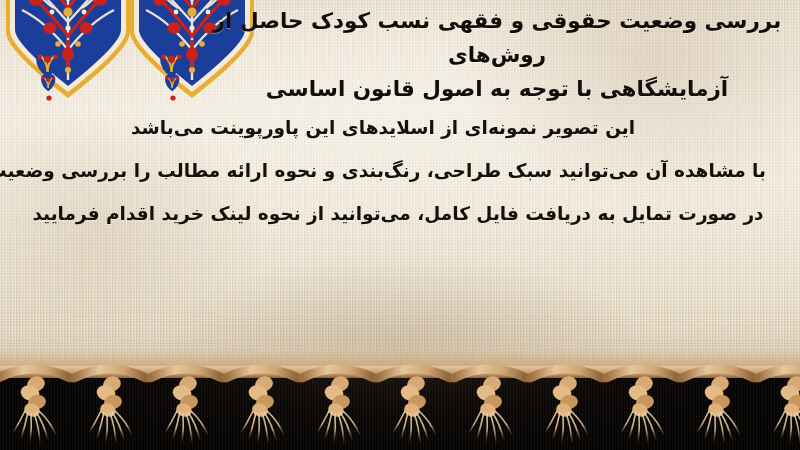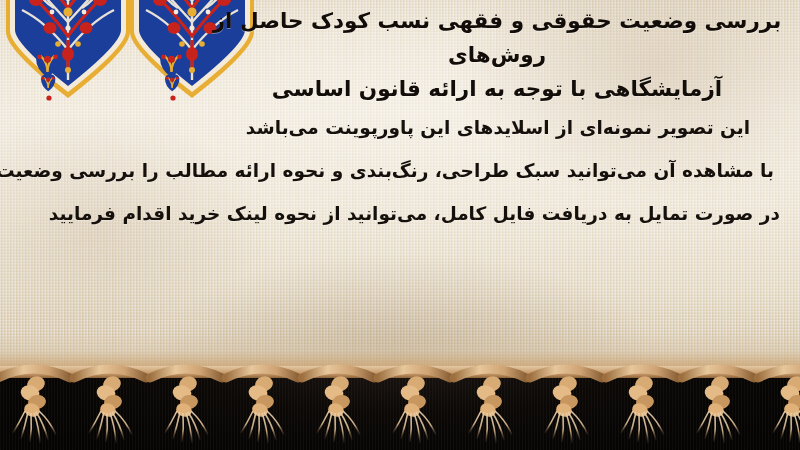--- a/index.html
+++ b/index.html
@@ -53,22 +53,22 @@
 
   
   .title{
     position:absolute;right:12px;top:4px;width:582px;
     text-align:center;direction:rtl;
     font-size:21.5px;line-height:34px;font-weight:700;color:#120d09;
     letter-spacing:0px;
     text-shadow:0 1px 0 rgba(255,255,255,.35);
   }
   .body-block{
-    position:absolute;right:20px;top:106px;width:748px;
-    direction:rtl;text-align:right;
+    position:absolute;right:28px;top:106px;width:748px;
+    direction:rtl;text-align:center;
   }
   .bline{
     font-size:18.5px;line-height:43px;color:#15100b;font-weight:600;
     white-space:nowrap;text-shadow:0 1px 0 rgba(255,255,255,.30);
   }
   .bline.l1{margin-right:30px;}
   .bline.l2{margin-right:6px;}
   .bline.l3{margin-right:0px;}
 
   
@@ -176,21 +176,21 @@
         <use href="#pend"></use>
       </g>
     <g transform="translate(39,113) scale(0.72)">
         <use href="#pend"></use>
       </g>
     <circle cx="47" cy="132" r="2.6" fill="#C8221C"></circle>
   </svg>
 
   <div class="title">
     <div>بررسی وضعیت حقوقی و فقهی نسب کودک حاصل از روش‌های</div>
-    <div>آزمایشگاهی با توجه به ارائه قانون اساسی</div>
+    <div>آزمایشگاهی با توجه به اصول قانون اساسی</div>
   </div>
 
   <div class="body-block">
     <div class="bline l1">این تصویر نمونه‌ای از اسلایدهای این پاورپوینت می‌باشد</div>
     <div class="bline l2">با مشاهده آن می‌توانید سبک طراحی، رنگ‌بندی و نحوه ارائه مطالب را بررسی وضعیت</div>
     <div class="bline l3">در صورت تمایل به دریافت فایل کامل، می‌توانید از نحوه لینک خرید اقدام فرمایید</div>
   </div>
 
   <div class="fringe-band">
     <div class="bandtex"></div>

